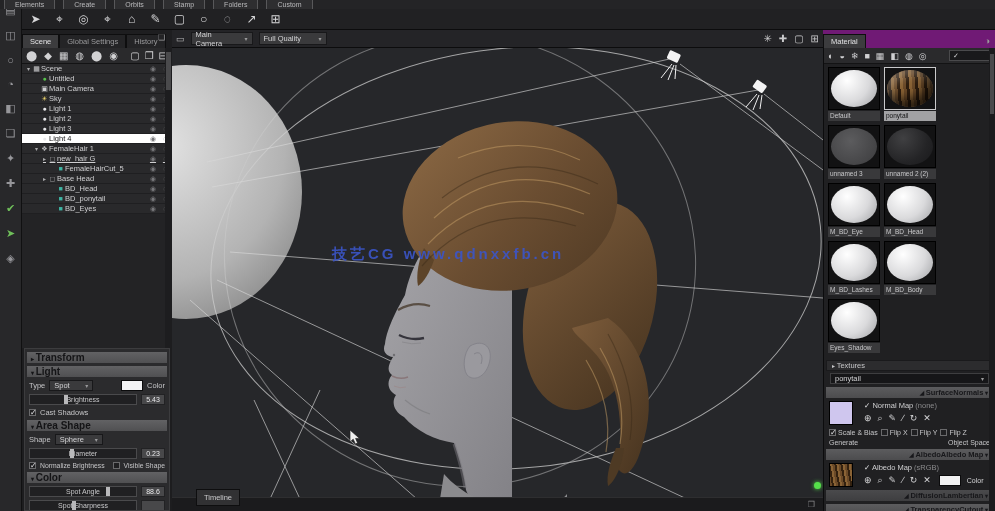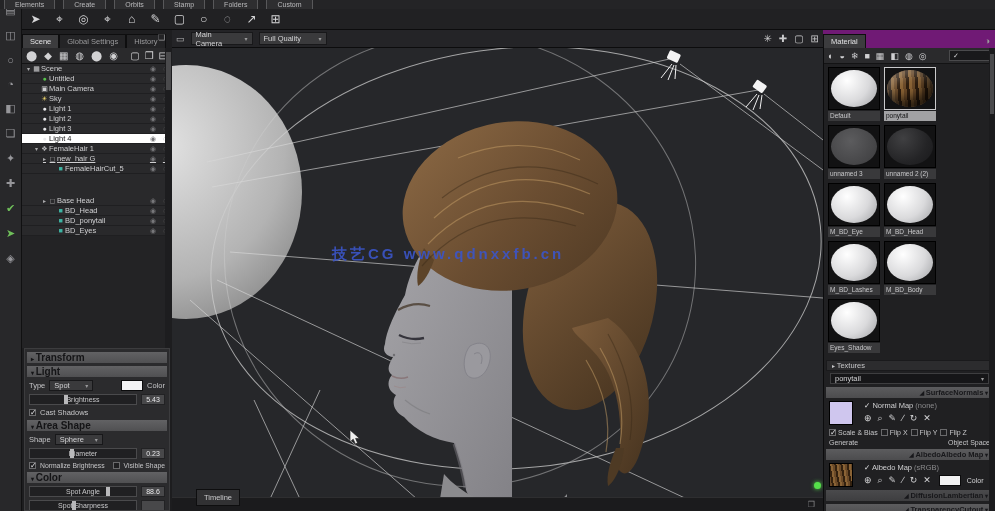--- a/index.html
+++ b/index.html
@@ -270,21 +270,21 @@
         </div>
 
         <div class="trow" data-icon="mesh" style="padding-left: 27px;">
           <span class="caret"></span>
           <span class="ticon"></span>
           <span class="tlabel">FemaleHairCut_5</span>
           <span class="tg1">◉</span>
           <span class="tg2">◌</span>
         </div>
 
-        <div class="trow" data-icon="node" style="padding-left: 19px; margin-top: 22px;">
+        <div class="trow" data-icon="node" style="padding-left: 19px;">
           <span class="caret">▸</span>
           <span class="ticon"></span>
           <span class="tlabel">Base Head</span>
           <span class="tg1">◉</span>
           <span class="tg2">◌</span>
         </div>
 
         <div class="trow" data-icon="mesh" style="padding-left: 27px;">
           <span class="caret"></span>
           <span class="ticon"></span>

